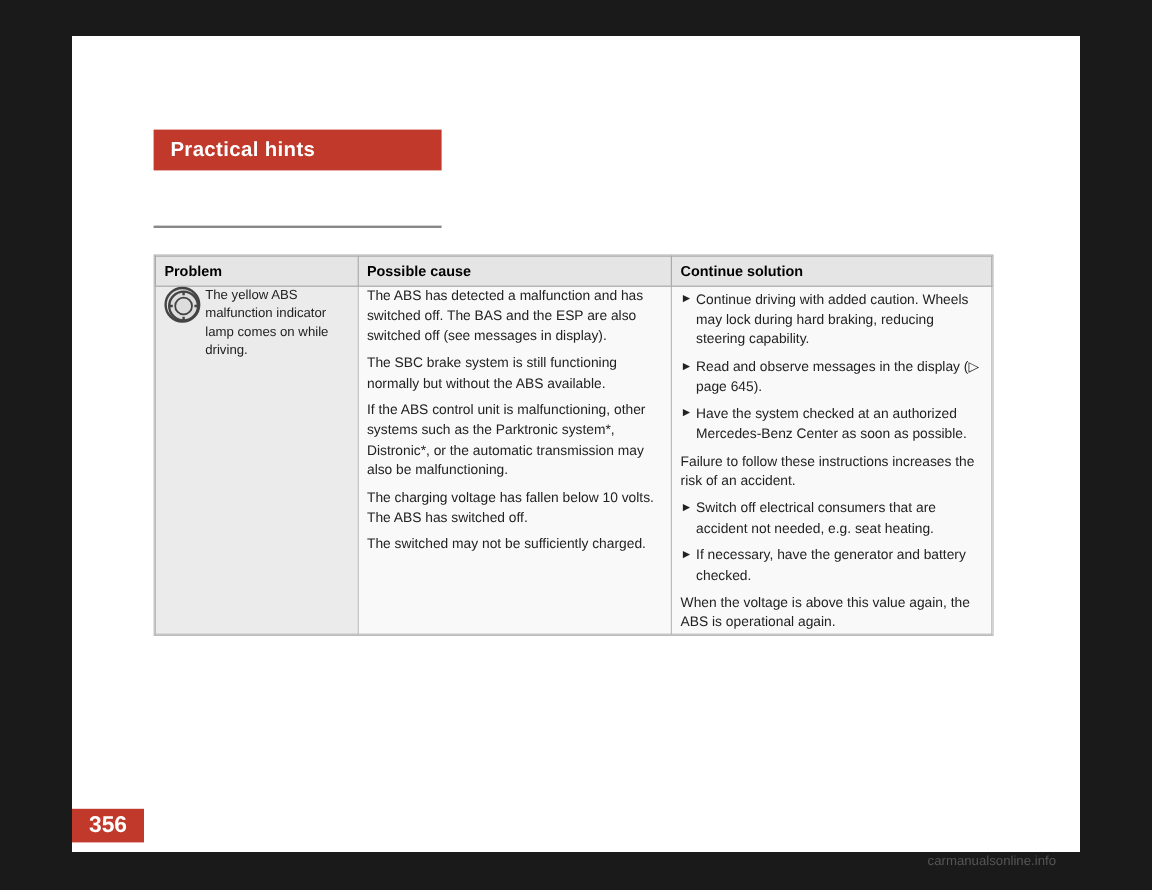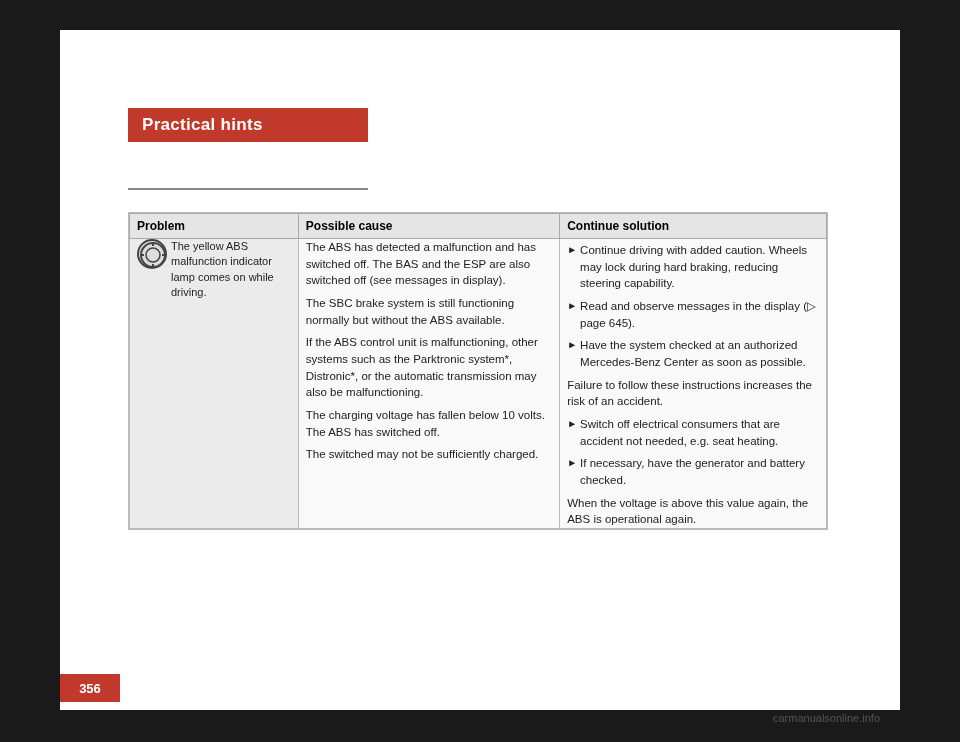--- a/index.html
+++ b/index.html
@@ -147,21 +147,21 @@
       width: 60px;
       height: 28px;
       background-color: #c0392b;
       display: flex;
       align-items: center;
       justify-content: center;
     }
 
     .page-number {
       color: #ffffff;
-      font-size: 13px;
+      font-size: 19px;
       font-weight: bold;
     }
 
     .watermark {
       position: absolute;
       bottom: 18px;
       right: 80px;
       color: #555555;
       font-size: 11px;
     }

